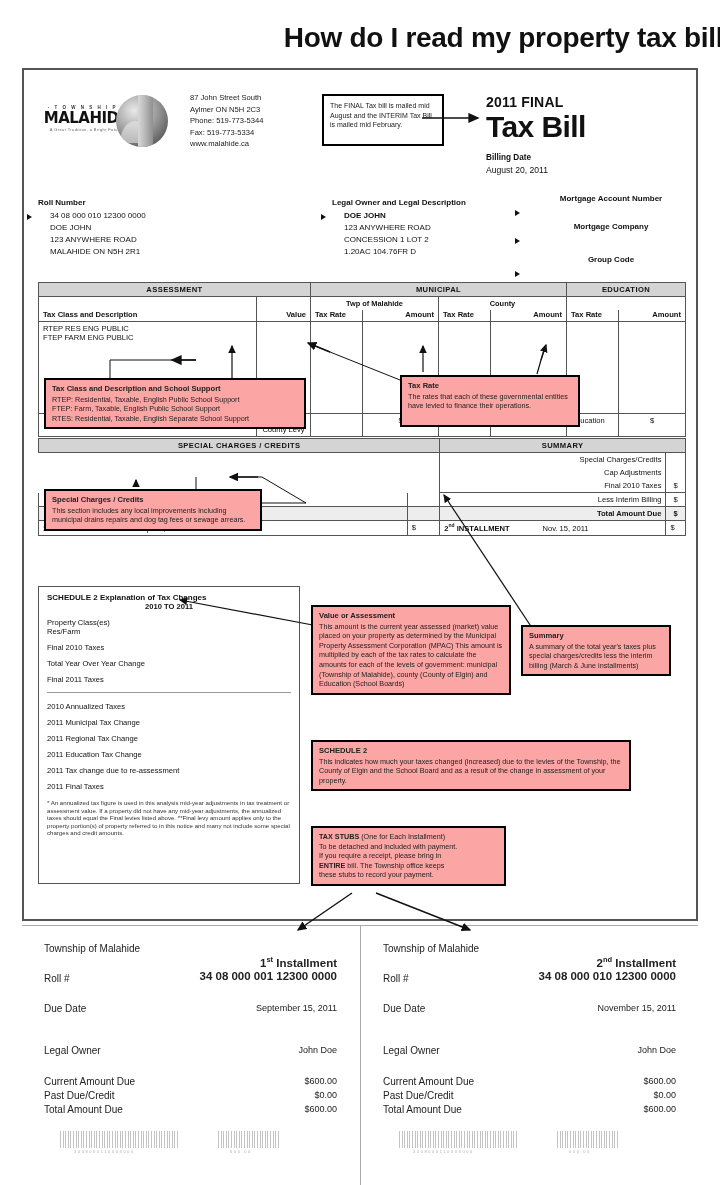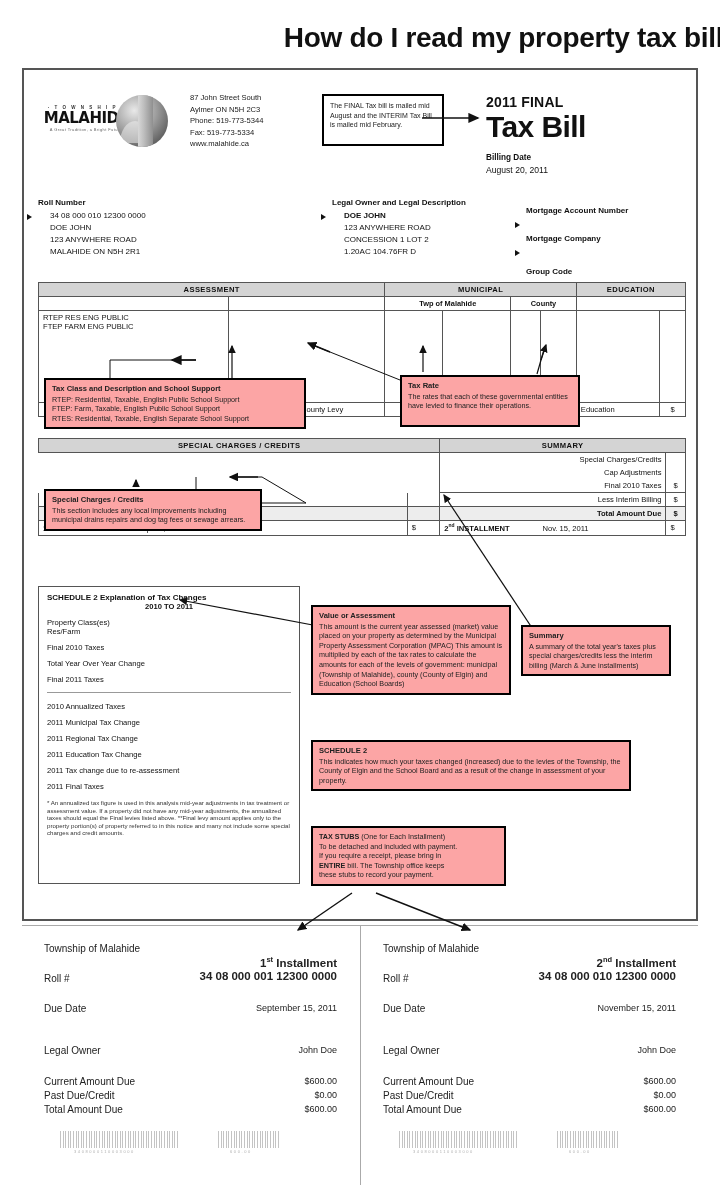--- a/index.html
+++ b/index.html
@@ -92,21 +92,21 @@
   .billing-date-lbl {
     position: absolute; left: 462px; top: 83px; font-size: 8.2px; font-weight: bold;
   }
   .billing-date-val {
     position: absolute; left: 462px; top: 95px; font-size: 8.6px;
   }
 
   
   .col-roll { position: absolute; left: 14px; top: 128px; width: 280px; }
   .col-owner { position: absolute; left: 308px; top: 128px; width: 200px; }
-  .col-mort { position: absolute; left: 502px; top: 136px; width: 170px; }
+  .col-mort { position: absolute; left: 502px; top: 124px; width: 170px; text-align: center; }
   .fld-hd { font-size: 8px; font-weight: bold; margin-bottom: 3px; }
   .fld-line { font-size: 8px; line-height: 12px; padding-left: 12px; position: relative; }
   .fld-line.bold { font-weight: bold; }
   .tri { position: relative; }
   .tri:before {
     content: ""; position: absolute; left: -11px; top: 3.5px;
     border-left: 5px solid #111; border-top: 3.2px solid transparent; border-bottom: 3.2px solid transparent;
   }
   .spacer-8 { height: 9px; }
 
@@ -244,20 +244,30 @@
         <td class="band" colspan="2">ASSESSMENT</td>
         <td class="band" colspan="4">MUNICIPAL</td>
         <td class="band" colspan="2">EDUCATION</td>
       </tr>
       <tr>
         <td style="border-bottom:none" rowspan="1">&nbsp;</td>
         <td style="border-bottom:none">&nbsp;</td>
         <td class="gov-name" colspan="2">Twp of Malahide</td>
         <td class="gov-name" colspan="2">County</td>
         <td class="gov-name" colspan="2" style="border-bottom:none">&nbsp;</td>
+      </tr>
+      <tr class="rate-row">
+        <td style="width:218px" class="sub-hd">Tax Class and Description</td>
+        <td style="width:54px" class="sub-hd rt">Value</td>
+        <td style="width:52px" class="sub-hd">Tax Rate</td>
+        <td style="width:76px" class="sub-hd rt">Amount</td>
+        <td style="width:52px" class="sub-hd">Tax Rate</td>
+        <td style="width:76px" class="sub-hd rt">Amount</td>
+        <td style="width:52px" class="sub-hd">Tax Rate</td>
+        <td class="sub-hd rt">Amount</td>
       </tr>
       <tr class="rows-area">
         <td>
           <div>RTEP RES ENG PUBLIC</div>
           <div>FTEP FARM ENG PUBLIC</div>
         </td>
         <td>&nbsp;</td>
         <td>&nbsp;</td>
         <td>&nbsp;</td>
         <td>&nbsp;</td>

